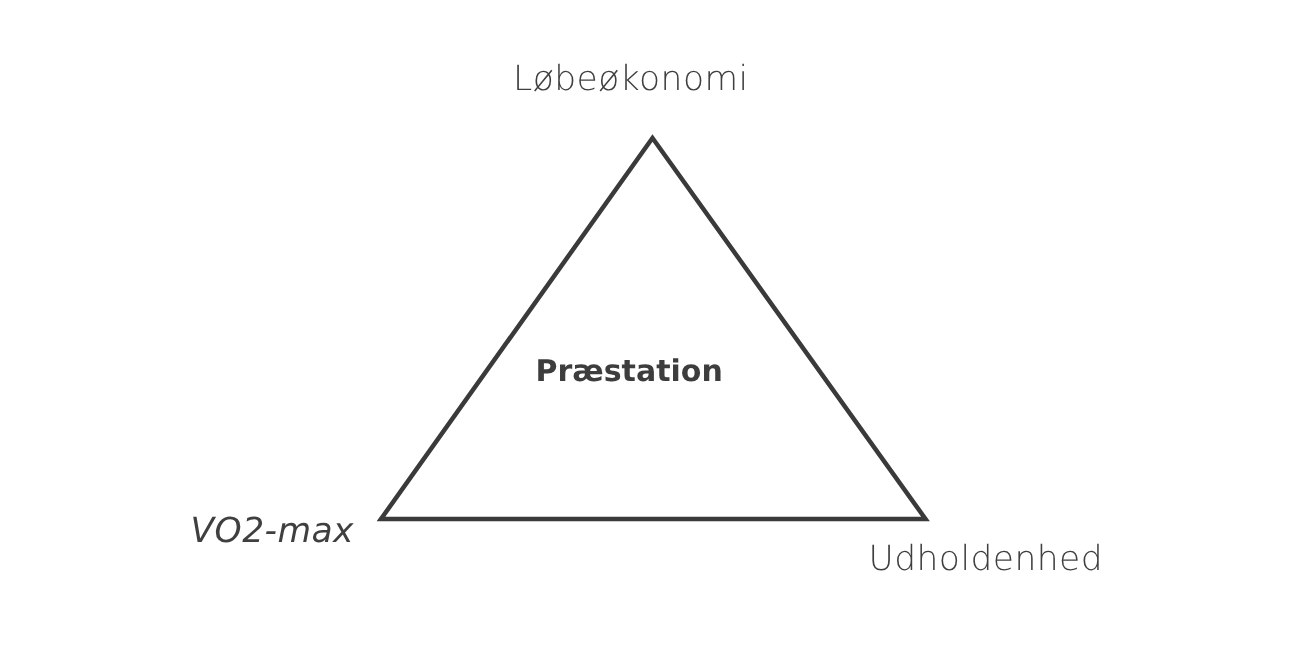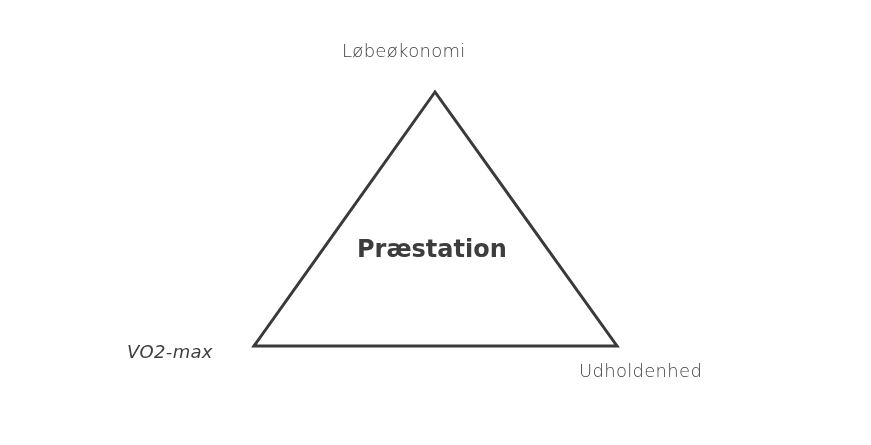--- a/index.html
+++ b/index.html
@@ -2,30 +2,30 @@
 <html><head>
   <meta charset="utf-8">
   <style>
     html, body { margin: 0; padding: 0; background: #ffffff; }
     body { width: 871px; height: 445px; position: relative; overflow: hidden; }
     .label {
       position: absolute;
       font-family: "DejaVu Sans", sans-serif;
       font-weight: 300;
       color: #3f3f3f;
-      font-size: 18px;
+      font-size: 23px;
       letter-spacing: 0.3px;
       white-space: nowrap;
     }
     .center {
       position: absolute;
       font-family: "DejaVu Sans", sans-serif;
       font-weight: bold;
       color: #3d3d3d;
-      font-size: 24px;
+      font-size: 20px;
       white-space: nowrap;
     }
     svg { position: absolute; left: 0; top: 0; }
   </style>
 </head>
 <body>
 
 <svg width="871" height="445" viewBox="0 0 871 445">
   <polygon points="435,92 254,346 617,346" fill="none" stroke="#3a3a3a" stroke-width="3" stroke-linejoin="miter"></polygon>
 </svg>

